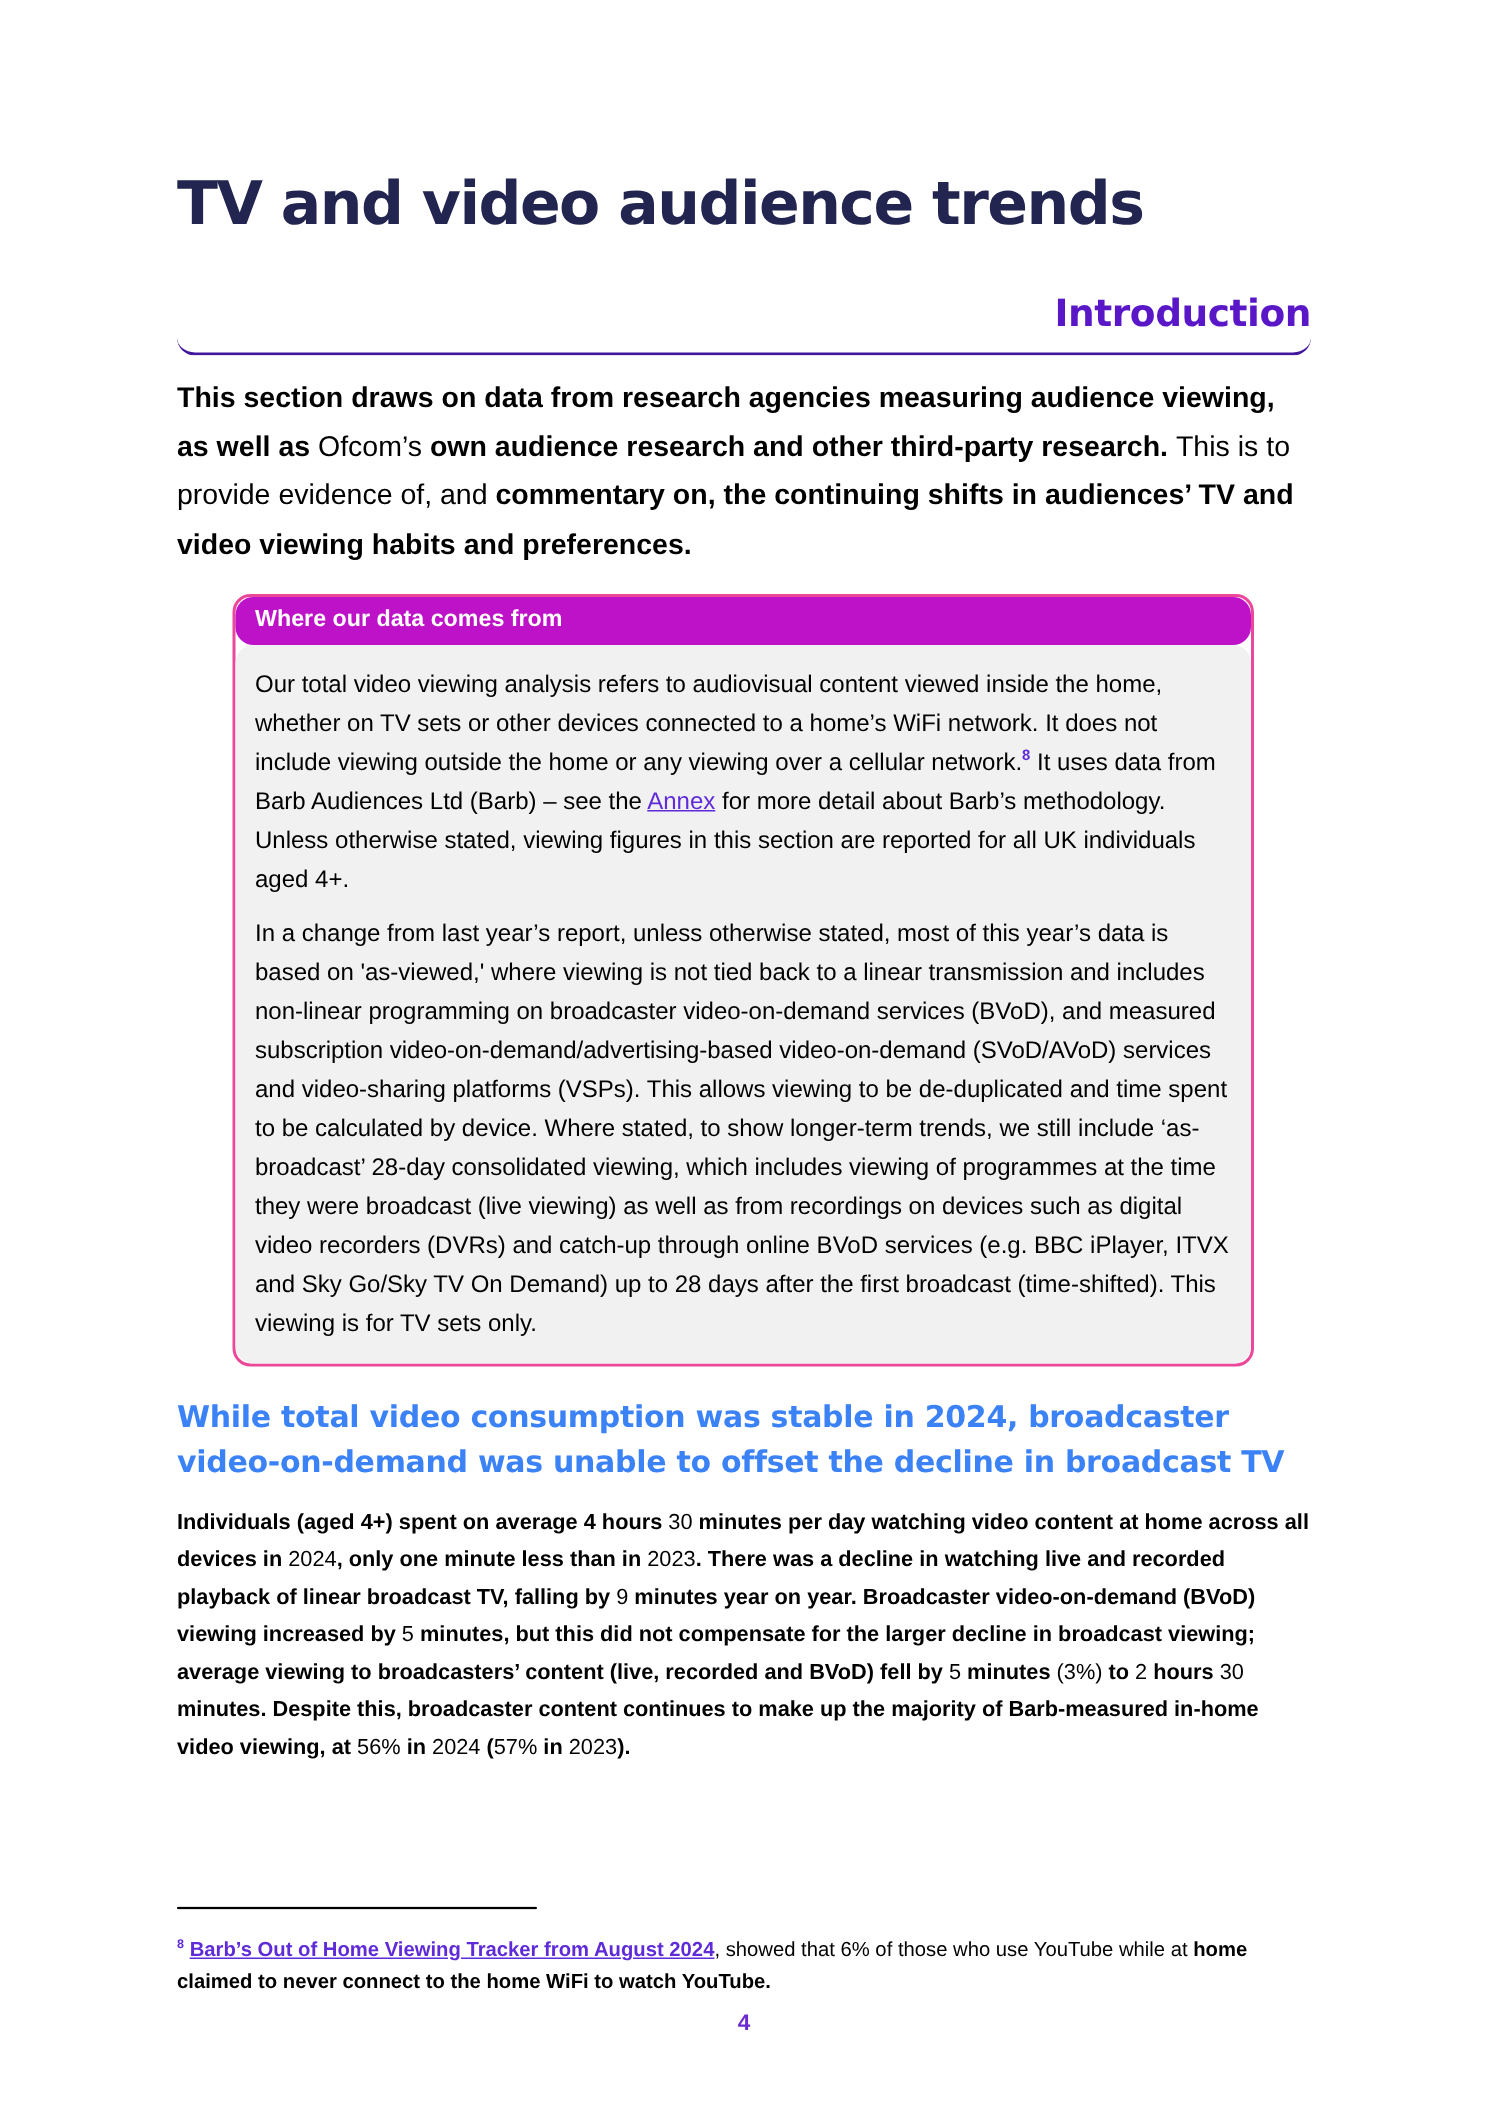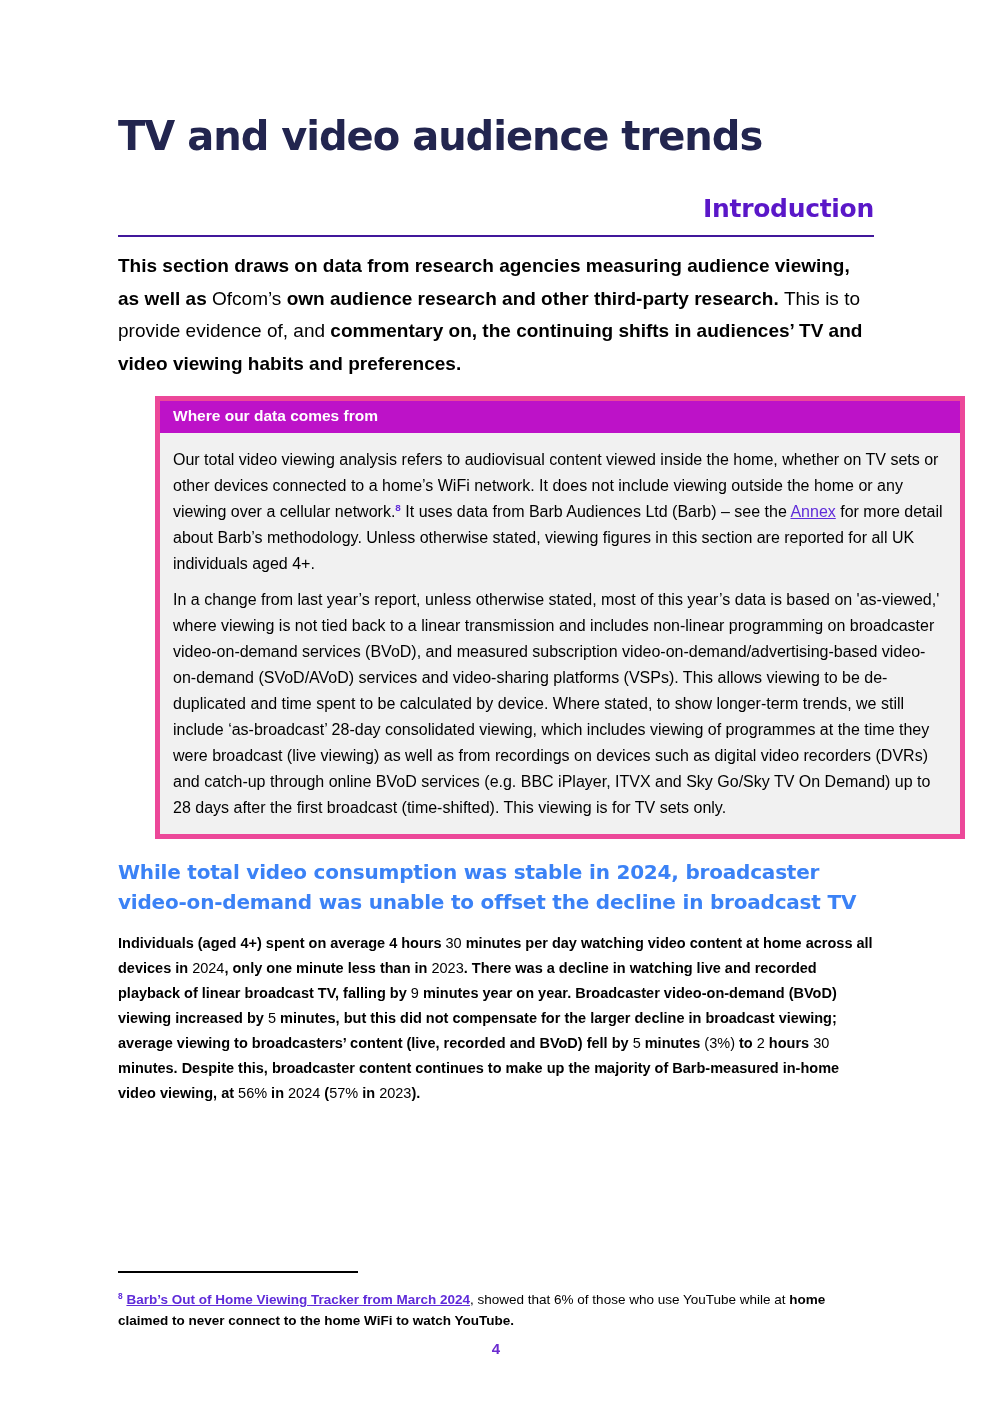--- a/index.html
+++ b/index.html
@@ -1,15 +1,15 @@
 <!DOCTYPE html>
 <html><head>
 <meta charset="utf-8">
 <style>
-  * { margin: 0; padding: 0; box-sizing: border-box; }
+  * { margin: 0; padding: 0; box-sizing: border-box; border-radius: 12px; }
   html, body { background: #ffffff; }
   .page {
     position: relative;
     width: 992px;
     height: 1403px;
     margin: 0 auto;
     background: #ffffff;
     font-family: "Liberation Sans", sans-serif;
     color: #000000;
     padding: 0 118px;
@@ -45,22 +45,22 @@
   .light { font-weight: 400; }
   .link {
     color: #5F2BD9;
     text-decoration: underline;
     cursor: pointer;
   }
   sup { font-size: 0.62em; line-height: 0; }
   sup.link { text-decoration: none; font-weight: bold; }
   .databox {
     margin: 15px 0 0 37px;
-    width: 810px;
-    border: 5px solid #ec4899;
+    width: 681px;
+    border: 2px solid #ec4899;
   }
   .databox-header {
     background: #BD12C8;
     color: #ffffff;
     font-weight: 700;
     font-size: 15.5px;
     padding: 6px 13px 8px;
   }
   .databox-body {
     background: #F1F1F1;
@@ -128,17 +128,17 @@
       <p>In a change from last year’s report, unless otherwise stated, most of this year’s data is based on 'as-viewed,' where viewing is not tied back to a linear transmission and includes non-linear programming on broadcaster video-on-demand services (BVoD), and measured subscription video-on-demand/advertising-based video-on-demand (SVoD/AVoD) services and video-sharing platforms (VSPs). This allows viewing to be de-duplicated and time spent to be calculated by device. Where stated, to show longer-term trends, we still include ‘as-broadcast’ 28-day consolidated viewing, which includes viewing of programmes at the time they were broadcast (live viewing) as well as from recordings on devices such as digital video recorders (DVRs) and catch-up through online BVoD services (e.g. BBC iPlayer, ITVX and Sky Go/Sky TV On Demand) up to 28 days after the first broadcast (time-shifted). This viewing is for TV sets only.</p>
     </div>
   </div>
 
   <h3 class="sub-heading">While total video consumption was stable in 2024, broadcaster video-on-demand was unable to offset the decline in broadcast TV</h3>
 
   <p class="stats-paragraph"><span>Individuals (aged 4+) spent on average 4 hours </span><span class="light">30</span><span> minutes per day watching video content at home across all devices in </span><span class="light">2024</span><span>, only one minute less than in </span><span class="light">2023</span><span>. There was a decline in watching live and recorded playback of linear broadcast TV, falling by </span><span class="light">9</span><span> minutes year on year. Broadcaster video-on-demand (BVoD) viewing increased by </span><span class="light">5</span><span> minutes, but this did not compensate for the larger decline in broadcast viewing; average viewing to broadcasters’ content (live, recorded and BVoD) fell by </span><span class="light">5</span><span> minutes </span><span class="light">(3%)</span><span> to </span><span class="light">2</span><span> hours </span><span class="light">30</span><span> minutes. Despite this, broadcaster content continues to make up the majority of Barb-measured in-home video viewing, at </span><span class="light">56%</span><span> in </span><span class="light">2024</span><span> (</span><span class="light">57%</span><span> in </span><span class="light">2023</span><span>).</span></p>
 
   <div class="footer">
     <div class="footnote-rule"></div>
-    <p class="footnote"><sup class="sup link">8</sup><span> </span><span class="link">Barb’s Out of Home Viewing Tracker from March 2024</span><span class="light">, showed that 6% of those who use YouTube while at </span><span>home claimed to never connect to the home WiFi to watch YouTube.</span></p>
+    <p class="footnote"><sup class="sup link">8</sup><span> </span><span class="link">Barb’s Out of Home Viewing Tracker from August 2024</span><span class="light">, showed that 6% of those who use YouTube while at </span><span>home claimed to never connect to the home WiFi to watch YouTube.</span></p>
     <div class="page-number">4</div>
   </div>
 
 </div>
 
 </body></html>

